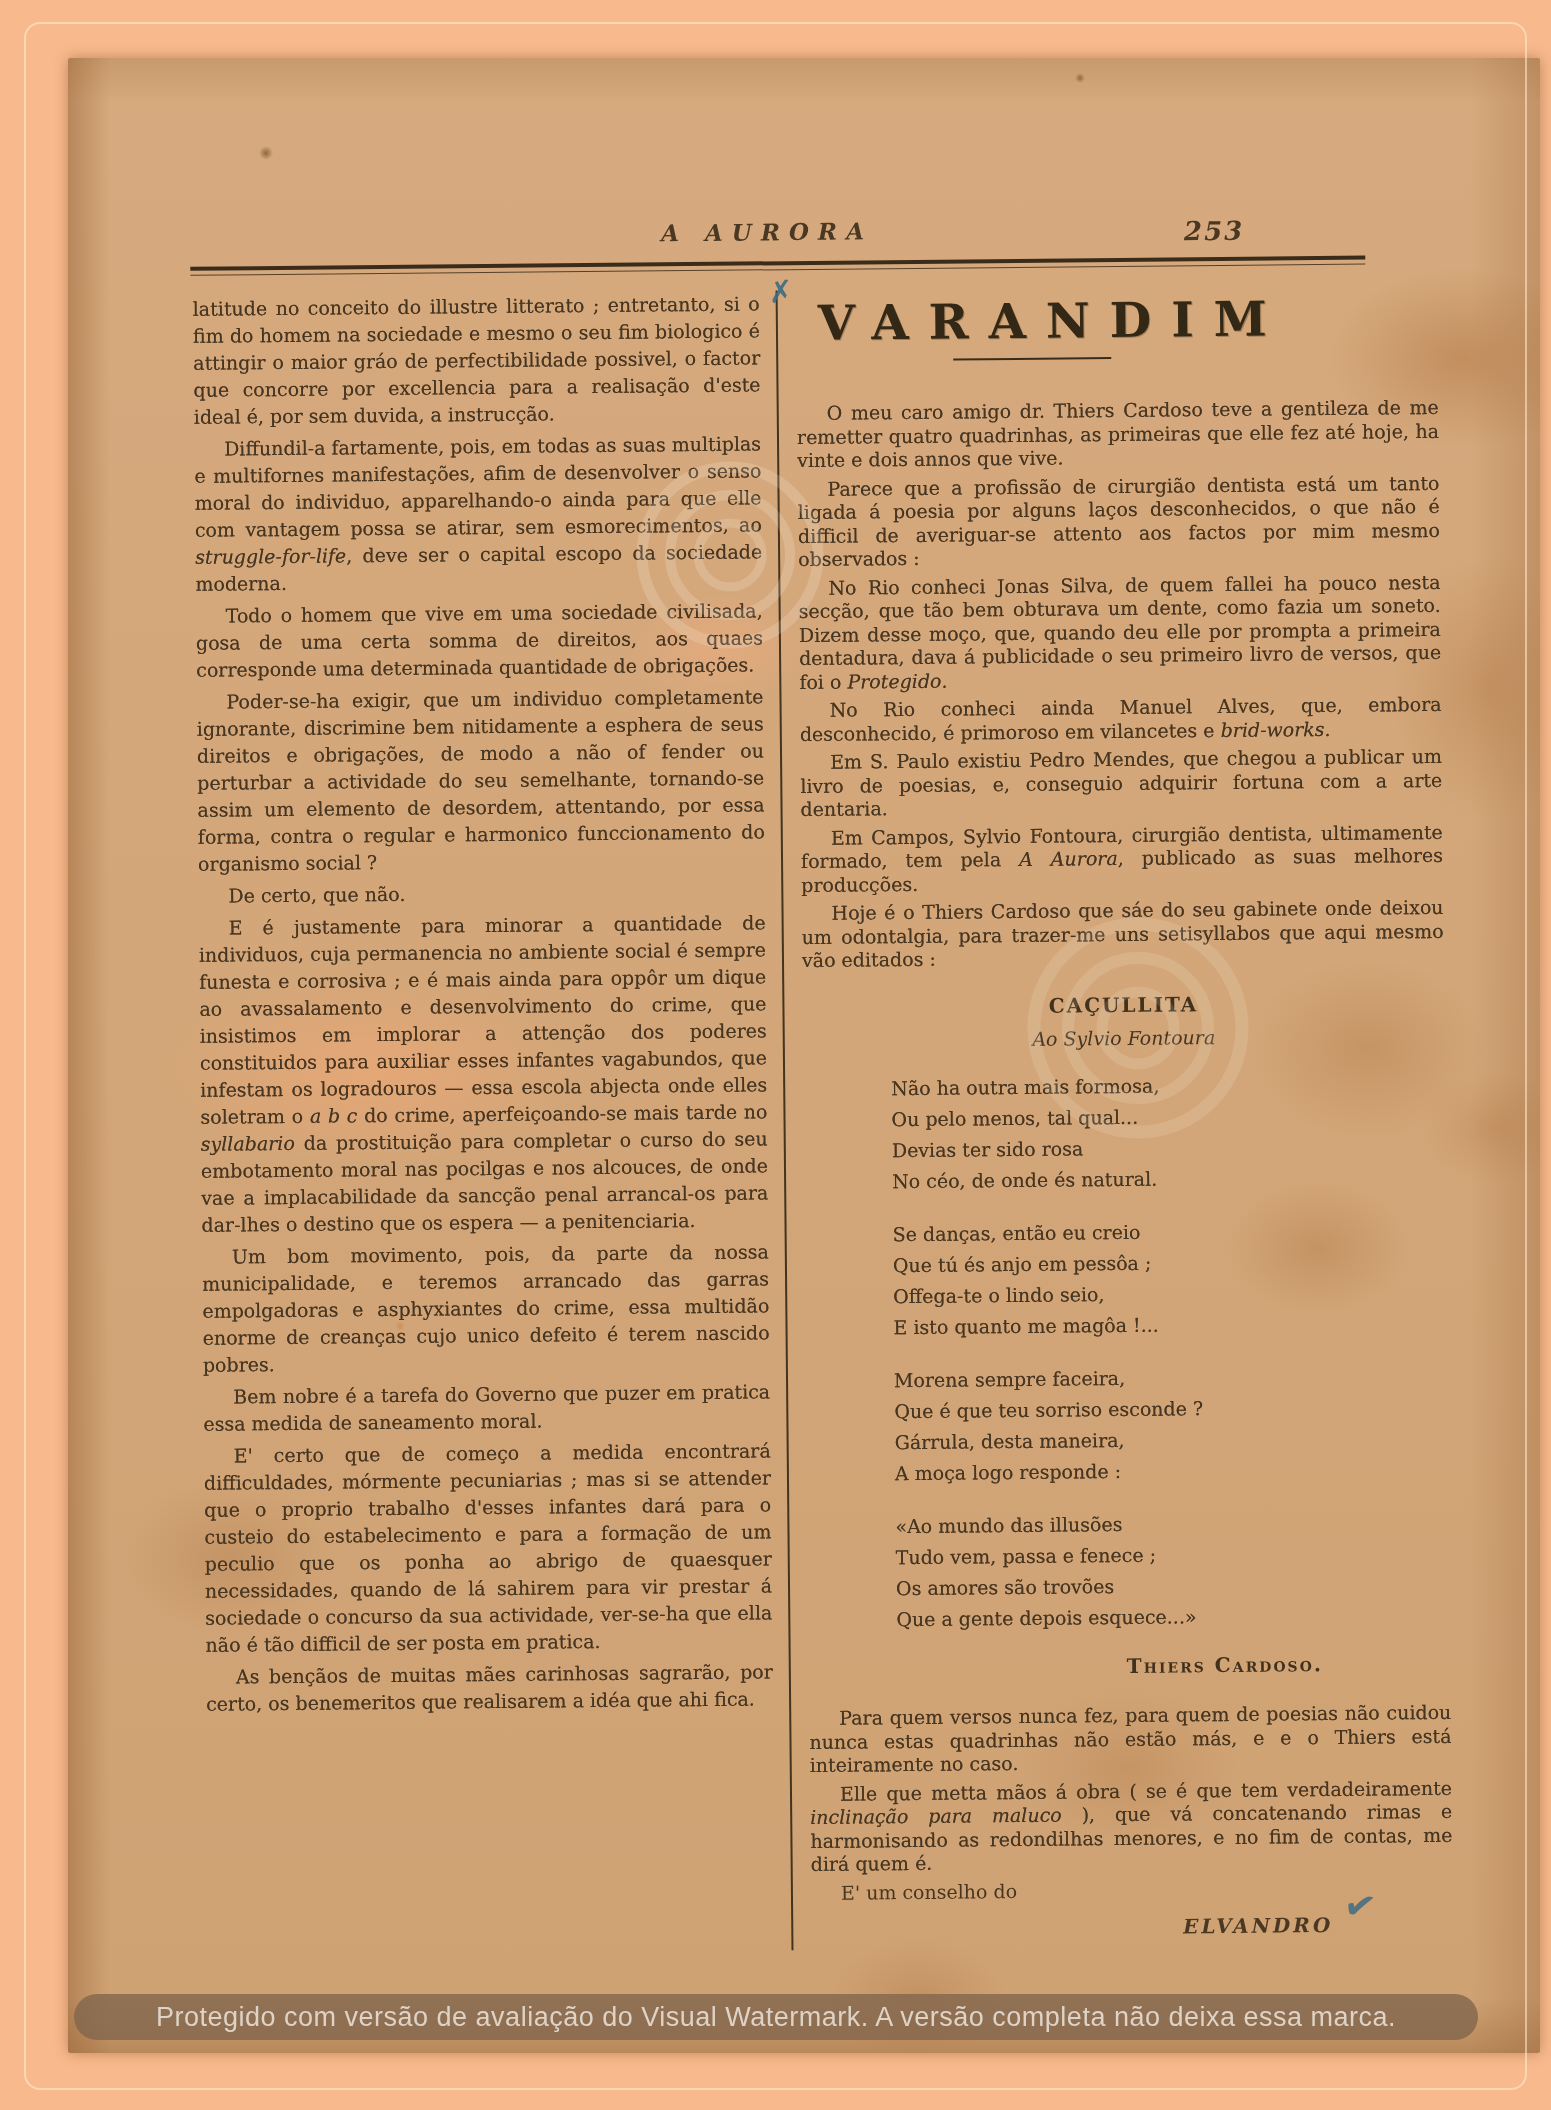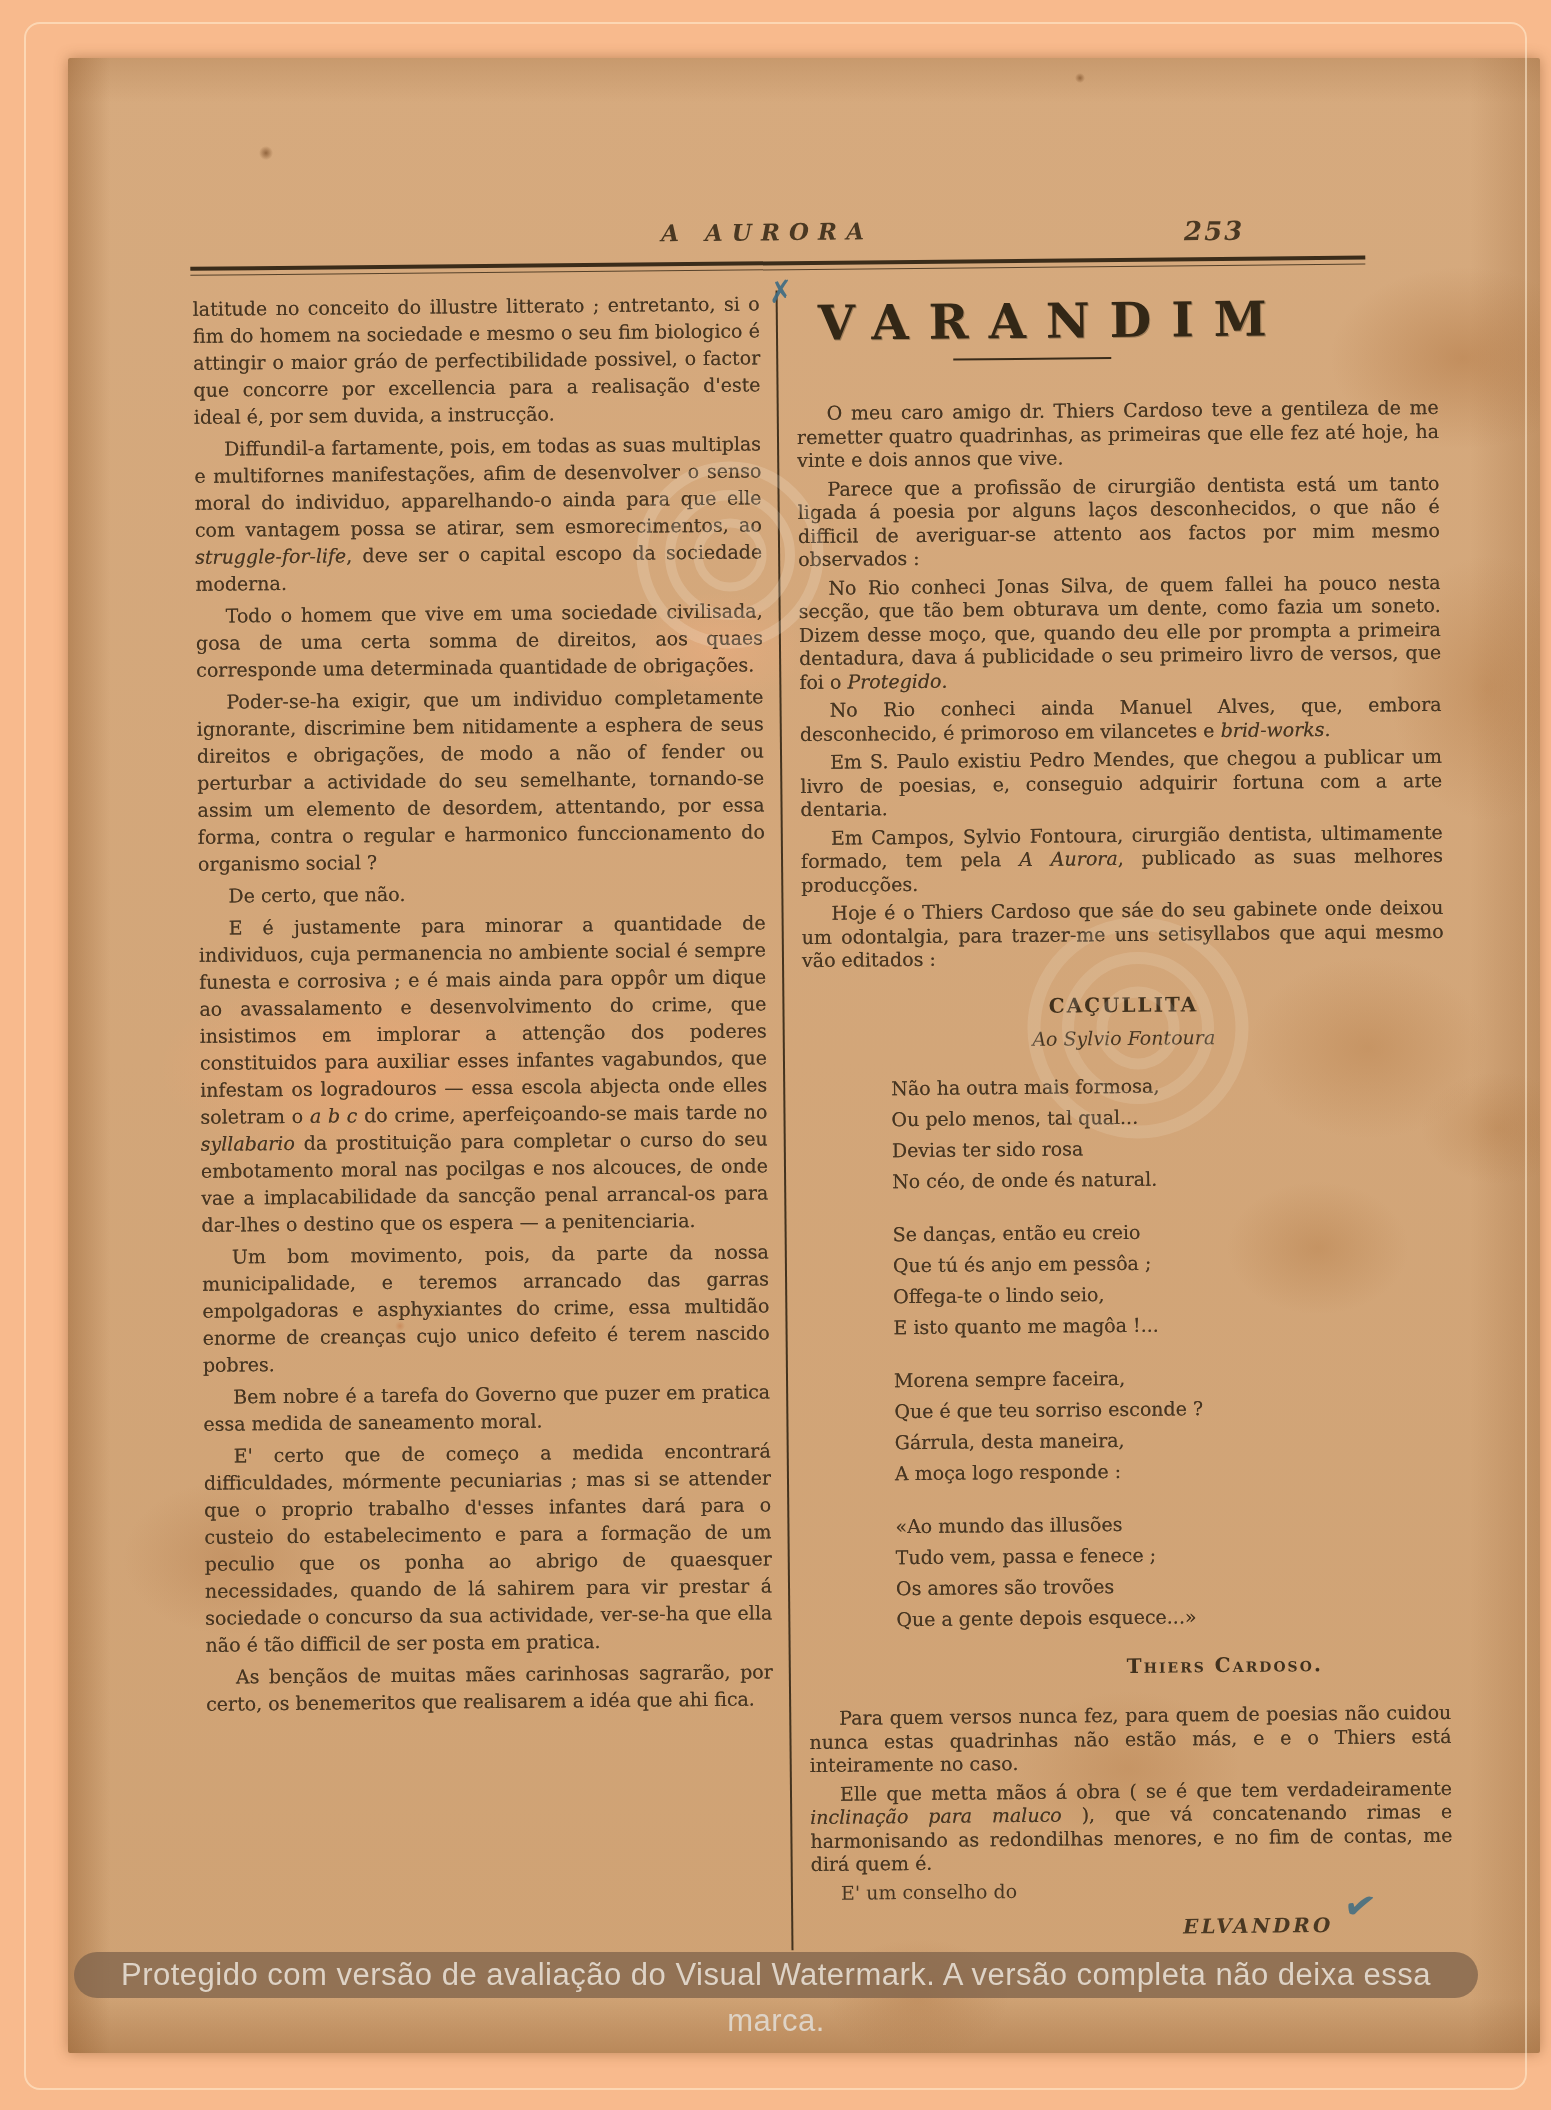--- a/index.html
+++ b/index.html
@@ -68,23 +68,23 @@
   .wm-text{font-family:"DejaVu Serif",serif;font-weight:bold;color:#fffaf0;line-height:1;}
   .wm-row1{left:500px;top:620px;font-size:330px;opacity:.22;letter-spacing:8px;}
   .wm-row2{left:540px;top:940px;font-size:330px;opacity:.18;letter-spacing:8px;}
   .wm-circles1{left:565px;top:400px;opacity:.17;}
   .wm-circles2{left:955px;top:855px;opacity:.13;}
   
   .annot{position:absolute;z-index:4;color:#3e6c83;font-family:"DejaVu Sans",sans-serif;}
   .annot-x{left:768px;top:274px;font-size:30px;font-weight:bold;transform:rotate(-6deg);opacity:.9;}
   .annot-check{left:1344px;top:1884px;font-size:38px;font-weight:bold;transform:rotate(10deg);opacity:.85;}
   
-  .trial-bar{position:absolute;left:74px;top:1952px;width:1404px;height:46px;z-index:7;
+  .trial-bar{position:absolute;left:74px;top:1994px;width:1404px;height:46px;z-index:7;
     background:rgba(128,100,76,.78);border-radius:23px;text-align:center;
-    font-family:"Liberation Sans","DejaVu Sans",sans-serif;font-size:31px;line-height:46px;
+    font-family:"Liberation Sans","DejaVu Sans",sans-serif;font-size:27px;line-height:46px;
     color:#ded3c6;letter-spacing:.5px;}
   i{font-style:italic;}
 </style>
 </head>
 <body>
 
 <div class="outer">
 
   <div class="paper">
     <div class="print">

